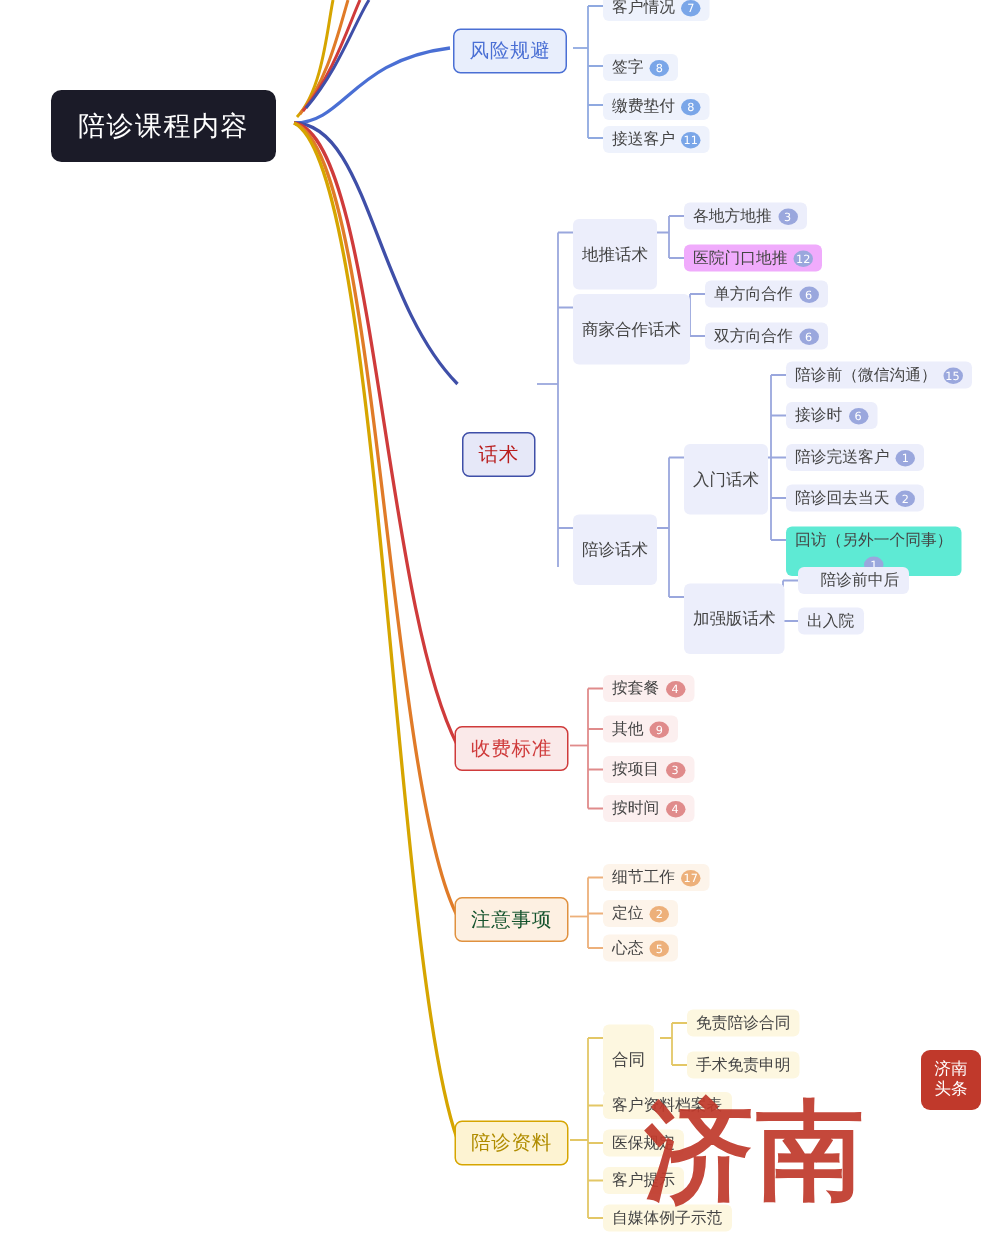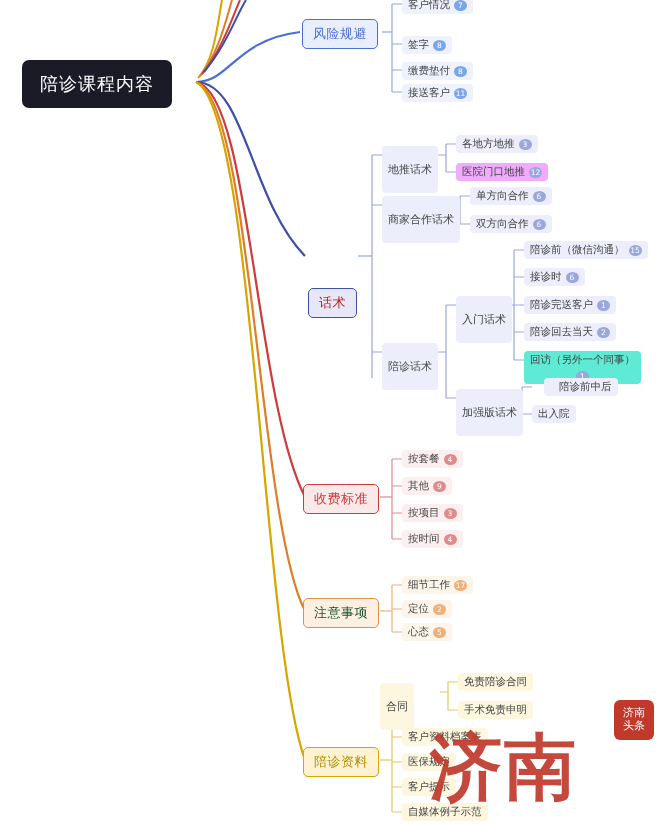--- a/index.html
+++ b/index.html
@@ -10,21 +10,21 @@
     position:relative;
     overflow:hidden;
   }
   #root{position:absolute;inset:0;}
   svg.wires{position:absolute;left:0;top:0;width:660px;height:825px;pointer-events:none;}
 
   .node{position:absolute;box-sizing:border-box;white-space:nowrap;}
 
   
   .root-node{
-    left:22px;top:60px;
+    left:34px;top:60px;
     background:#1b1b28;
     color:#ffffff;
     font-size:18px;
     padding:12px 18px;
     border-radius:7px;
     letter-spacing:1px;
   }
 
   
   .l1{
@@ -189,21 +189,21 @@
   <div class="node l3" style="left:524px;top:323px;background:#eceefb;">
     <span>陪诊回去当天</span>
     <span class="badge" style="background:#9aa7dd;">2</span>
   </div>
   <div class="node l3" style="left:524px;top:351px;background:#5eead4;flex-direction:column;">
     <span>回访（另外一个同事）</span>
     <span class="badge" style="background:#9aa7dd;">1</span>
   </div>
 
   <div class="node l2" style="left:456px;top:389px;background:#eceefb;">加强版话术</div>
-  <div class="node l3" style="left:544px;top:378px;background:#eceefb;padding-left:15px;">
+  <div class="node l3" style="left:532px;top:378px;background:#eceefb;padding-left:15px;">
     <span>陪诊前中后</span>
   </div>
   <div class="node l3" style="left:532px;top:405px;background:#eceefb;">
     <span>出入院</span>
   </div>
 
   <div class="node l1" style="left:303px;top:484px;color:#cf3b3b;background:#fae9e9;border-color:#cf3b3b;">收费标准</div>
   <div class="node l3" style="left:402px;top:450px;background:#fcefef;">
     <span>按套餐</span>
     <span class="badge" style="background:#e08b8b;">4</span>
@@ -229,21 +229,21 @@
   <div class="node l3" style="left:402px;top:600px;background:#fdf4ea;">
     <span>定位</span>
     <span class="badge" style="background:#edb07a;">2</span>
   </div>
   <div class="node l3" style="left:402px;top:623px;background:#fdf4ea;">
     <span>心态</span>
     <span class="badge" style="background:#edb07a;">5</span>
   </div>
 
   <div class="node l1" style="left:303px;top:747px;color:#b08c00;background:#fdf3d2;border-color:#d6a500;">陪诊资料</div>
-  <div class="node l2" style="left:380px;top:683px;background:#fdf7e0;">合同</div>
+  <div class="node l2" style="left:402px;top:683px;background:#fdf7e0;">合同</div>
   <div class="node l3" style="left:458px;top:673px;background:#fdf7e0;">
     <span>免责陪诊合同</span>
   </div>
   <div class="node l3" style="left:458px;top:701px;background:#fdf7e0;">
     <span>手术免责申明</span>
   </div>
   <div class="node l3" style="left:402px;top:728px;background:#fdf7e0;align-items:center;">
     <span>客户资料档案表</span>
   </div>
   <div class="node l3" style="left:402px;top:753px;background:#fdf7e0;">

